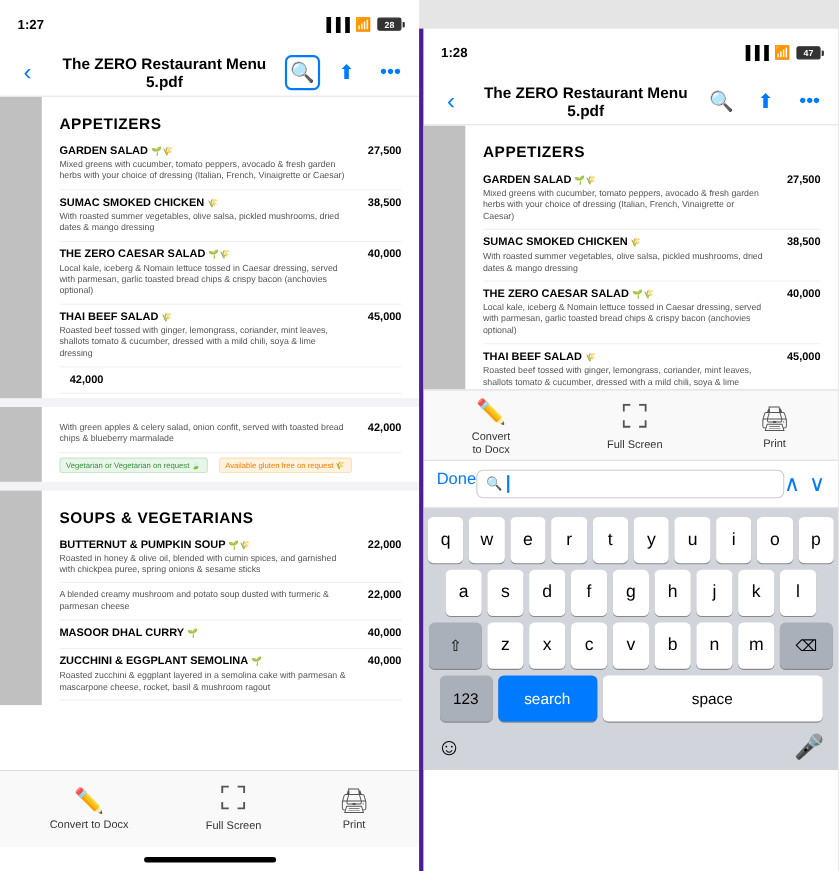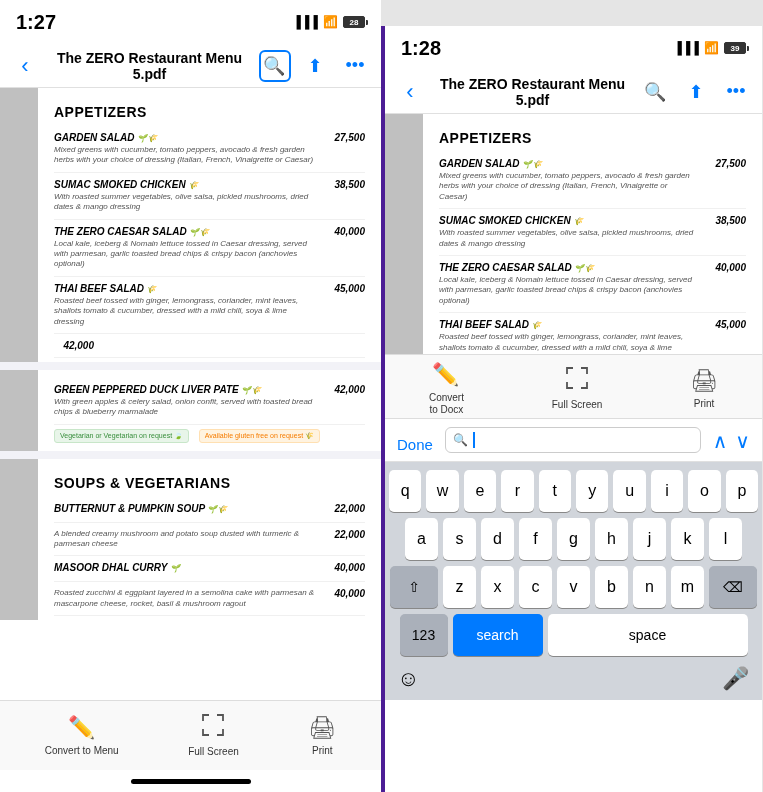--- a/index.html
+++ b/index.html
@@ -32,21 +32,21 @@
     .status-bar {
       height: 44px;
       background: #fff;
       display: flex;
       align-items: center;
       justify-content: space-between;
       padding: 0 16px;
       font-size: 15px;
       font-weight: 600;
     }
-    .status-left { font-size: 20px; font-weight: 700; }
+    .status-left { font-size: 12px; font-weight: 700; }
     .status-right {
       display: flex;
       align-items: center;
       gap: 5px;
       font-size: 12px;
     }
     .battery-box {
       display: inline-flex;
       align-items: center;
       justify-content: center;
@@ -145,21 +145,20 @@
       text-transform: uppercase;
       margin-bottom: 6px;
       margin-top: 8px;
     }
     .menu-item {
       display: flex;
       justify-content: space-between;
       align-items: flex-start;
       padding: 6px 0;
       border-bottom: 1px solid #f0f0f0;
-      font-style: italic;
     }
     .item-left { flex: 1; padding-right: 8px; }
     .item-name {
       font-size: 10px;
       font-weight: 700;
       color: #000;
       text-transform: uppercase;
       margin-bottom: 2px;
     }
     .item-name .icons { font-size: 8px; color: #888; }
@@ -253,23 +252,23 @@
     }
 
     
     
     .search-overlay {
       background: #fff;
       border-bottom: 1px solid #e0e0e0;
     }
     .search-bar-row {
       display: flex;
-      align-items: flex-end;
+      align-items: flex-start;
       padding: 8px 12px;
-      gap: 12px;
+      gap: 0;
     }
     .done-btn {
       font-size: 15px;
       color: #007aff;
       font-weight: 400;
       cursor: pointer;
       white-space: nowrap;
     }
     .search-input-wrap {
       flex: 1;
@@ -459,72 +458,73 @@
         </div>
       </div>
 
       <div class="section-divider"></div>
 
       <div style="display:flex;">
         <div class="gray-block"></div>
         <div class="menu-section" style="flex:1;">
           <div class="menu-item">
             <div class="item-left">
-              <div class="item-name">GREEN PEPPERED DUCK LIVER PATE <span class="icons">🌱🌾</span></div>
               <div class="item-desc">With green apples &amp; celery salad, onion confit, served with toasted bread chips &amp; blueberry marmalade</div>
             </div>
             <div class="item-price">42,000</div>
           </div>
           <div class="note-line">
             <span class="note-veg">Vegetarian or Vegetarian on request 🍃</span>
             <span class="note-gf">Available gluten free on request 🌾</span>
           </div>
         </div>
       </div>
 
       <div class="section-divider"></div>
 
       <div style="display:flex;">
         <div class="gray-block"></div>
         <div class="menu-section" style="flex:1;">
           <div class="section-header">SOUPS &amp; VEGETARIANS</div>
           <div class="menu-item">
             <div class="item-left">
               <div class="item-name">BUTTERNUT &amp; PUMPKIN SOUP <span class="icons">🌱🌾</span></div>
+              <div class="item-desc">Roasted in honey &amp; olive oil, blended with cumin spices, and garnished with chickpea puree, spring onions &amp; sesame sticks</div>
             </div>
             <div class="item-price">22,000</div>
           </div>
           <div class="menu-item">
             <div class="item-left">
               <div class="item-desc">A blended creamy mushroom and potato soup dusted with turmeric &amp; parmesan cheese</div>
             </div>
             <div class="item-price">22,000</div>
           </div>
           <div class="menu-item">
             <div class="item-left">
               <div class="item-name">MASOOR DHAL CURRY <span class="icons">🌱</span></div>
             </div>
             <div class="item-price">40,000</div>
           </div>
           <div class="menu-item">
             <div class="item-left">
+              <div class="item-name">ZUCCHINI &amp; EGGPLANT SEMOLINA <span class="icons">🌱</span></div>
               <div class="item-desc">Roasted zucchini &amp; eggplant layered in a semolina cake with parmesan &amp; mascarpone cheese, rocket, basil &amp; mushroom ragout</div>
             </div>
             <div class="item-price">40,000</div>
           </div>
 
         </div>
       </div>
     </div>
 
     <div class="bottom-toolbar">
       <div class="toolbar-item">
         <span class="toolbar-icon">✏️</span>
         <span class="toolbar-label">Convert
-to Menu</span>
+to Docx</span>
       </div>
       <div class="toolbar-item">
         <span class="toolbar-icon">
           <svg width="22" height="22" viewBox="0 0 22 22" fill="none" stroke="#555" stroke-width="1.8">
             <polyline points="1,7 1,1 7,1"></polyline>
             <polyline points="15,1 21,1 21,7"></polyline>
             <polyline points="21,15 21,21 15,21"></polyline>
             <polyline points="7,21 1,21 1,15"></polyline>
           </svg>
         </span>
@@ -542,21 +542,21 @@
   </div>
 </div>
 
 <div class="phone right">
 
   <div class="status-bar">
     <span class="status-left">1:28</span>
     <div class="status-right">
       <span>▐▐▐</span>
       <span>📶</span>
-      <span class="battery-box">39</span>
+      <span class="battery-box">47</span>
     </div>
   </div>
 
   <div class="nav-bar">
     <div class="nav-back">‹</div>
     <div class="nav-title">The ZERO Restaurant Menu 5.pdf</div>
     <div class="nav-icons">
       <button class="nav-icon-btn">🔍</button>
       <button class="nav-icon-btn">⬆</button>
       <button class="nav-icon-btn">•••</button>

